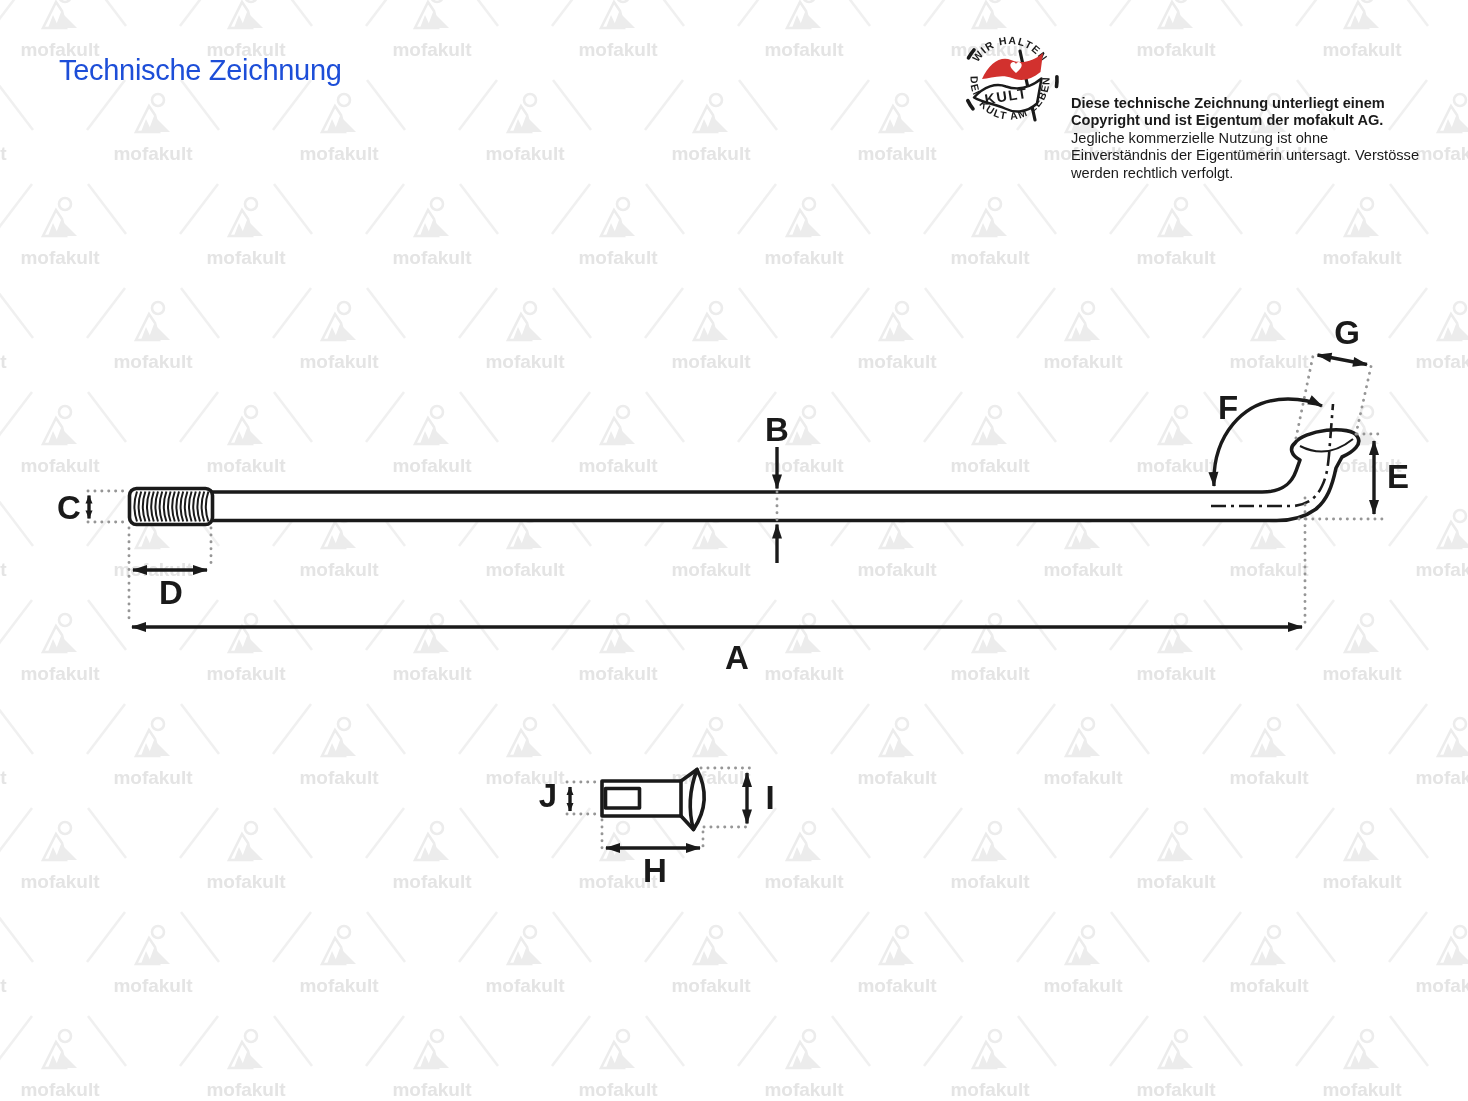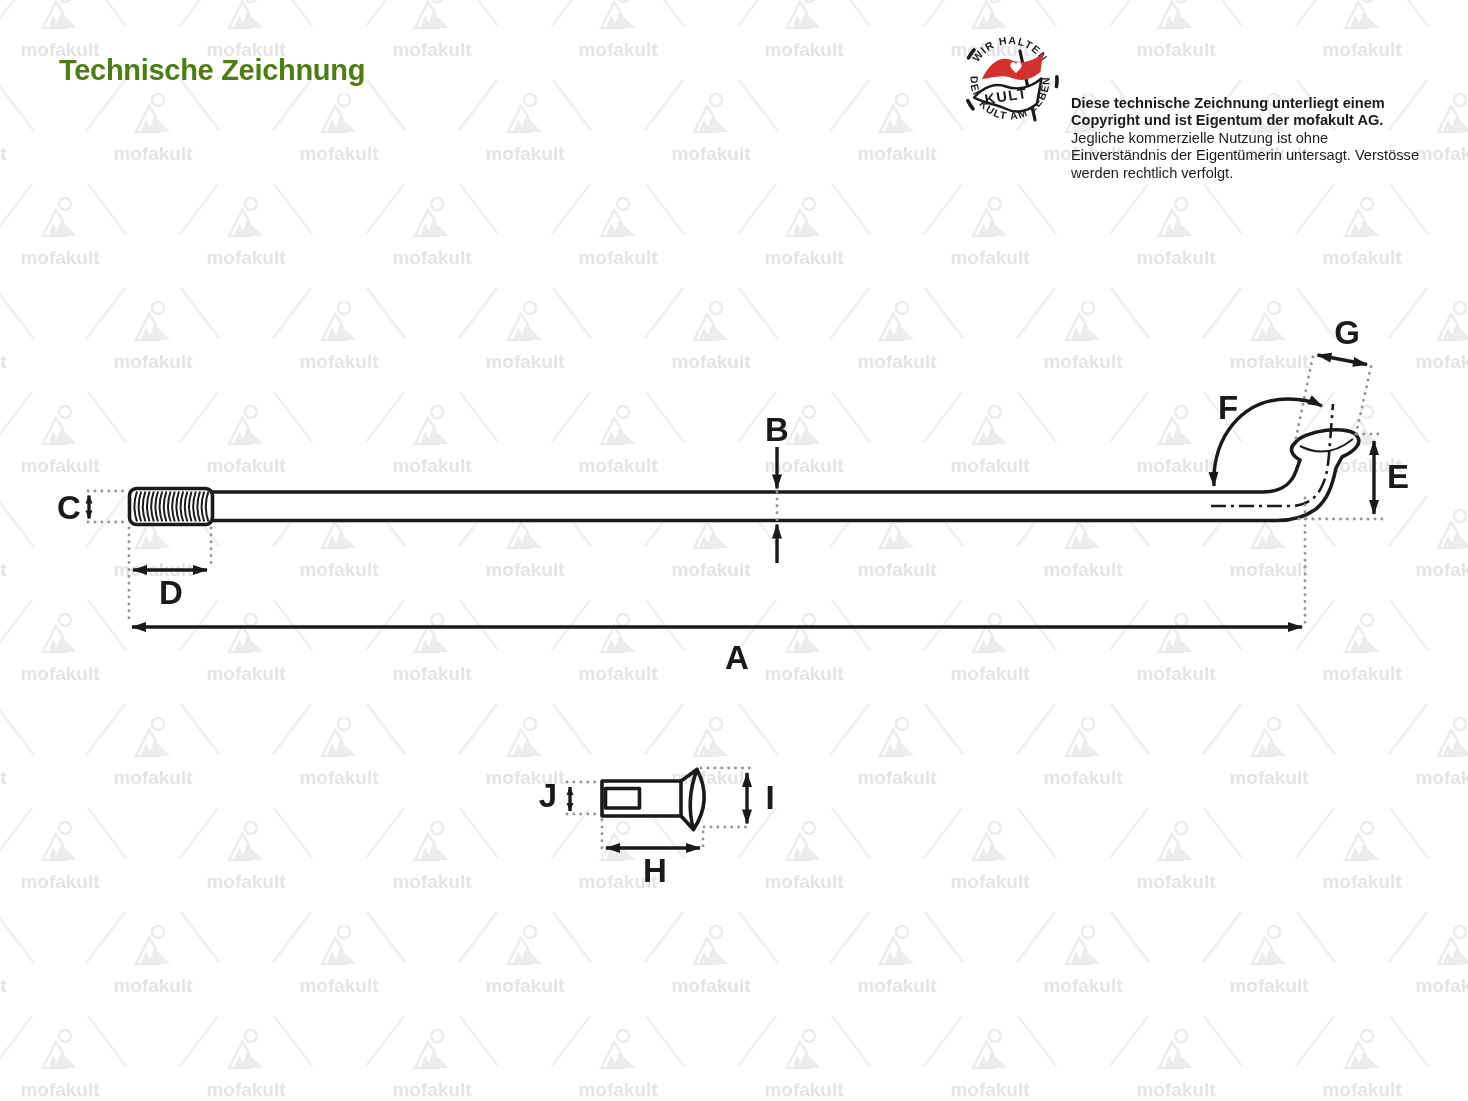--- a/index.html
+++ b/index.html
@@ -27,21 +27,21 @@
     font-family:"Liberation Sans",sans-serif;
   }
   #lab-A{left:737px;top:657px;} #lab-B{left:777px;top:429px;}
   #lab-C{left:69px;top:507px;}  #lab-D{left:171px;top:592px;}
   #lab-E{left:1398px;top:476px;}#lab-F{left:1228px;top:407px;}
   #lab-G{left:1347px;top:332px;}#lab-H{left:655px;top:870px;}
   #lab-I{left:770px;top:797px;} #lab-J{left:548px;top:795px;}
   
   #page-title{
     position:absolute;left:59px;top:54px;
-    font-size:29px;font-weight:bold;letter-spacing:-0.3px;color:#4d7c0f;
+    font-size:29px;font-weight:normal;letter-spacing:-0.3px;color:#1d4ed8;
   }
   #copyright{
     position:absolute;left:1071px;top:55px;width:350px;
     font-size:14.6px;line-height:17.4px;color:#1a1a1a;margin-top:40px;
   }
   #copyright .b{font-weight:bold;}
   .stamp-arc{font-family:"Liberation Sans",sans-serif;font-weight:bold;font-size:10.5px;letter-spacing:1.3px;fill:#1a1a1a;}
   .stamp-kult{font-family:"Liberation Sans",sans-serif;font-weight:bold;font-size:14.5px;letter-spacing:1.5px;fill:#1a1a1a;}
 </style>
 </head>

